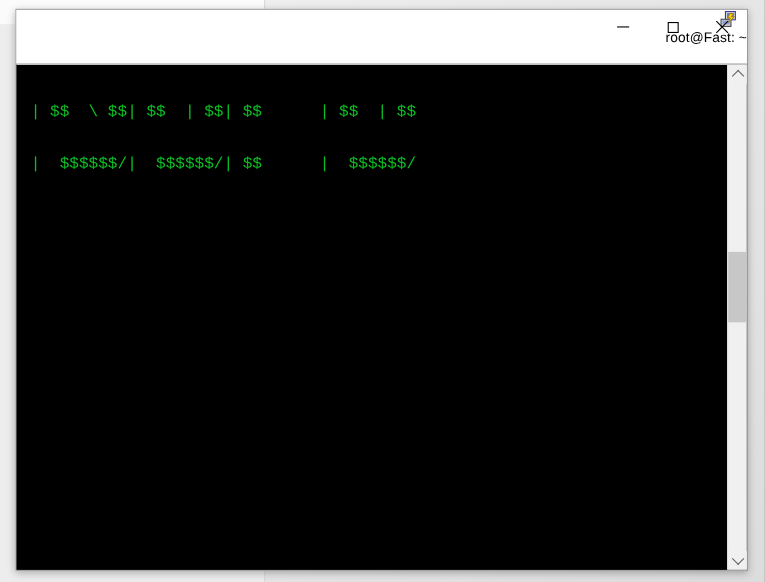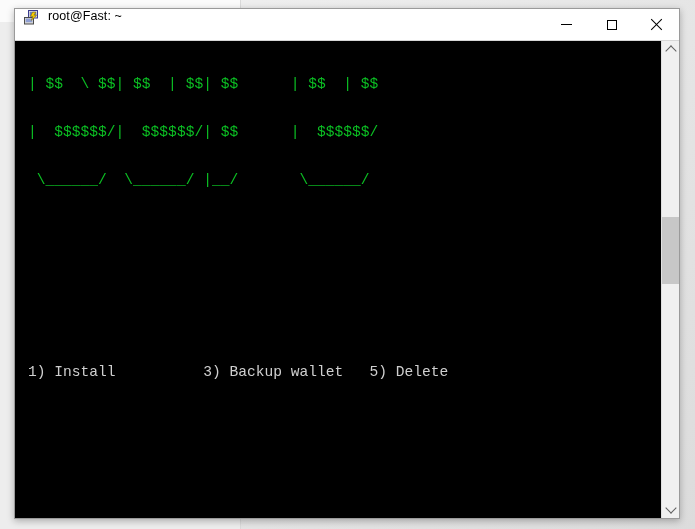--- a/index.html
+++ b/index.html
@@ -41,27 +41,28 @@
     height: 511px;
     background: #ffffff;
     border: 1px solid #9a9a9a;
     box-shadow: 0 2px 7px rgba(0,0,0,0.28);
     box-sizing: border-box;
     display: flex;
     flex-direction: column;
   }
 
   #titlebar {
-    height: 31px;
+    height: 49px;
     min-height: 31px;
     background: #ffffff;
     display: flex;
-    align-items: flex-start;
+    align-items: flex-end;
     position: relative;
     user-select: none;
+    flex-direction: column;
   }
   #title-icon {
     width: 18px;
     height: 18px;
     margin-left: 8px;
     margin-right: 7px;
     flex: 0 0 auto;
     position: relative;
   }
   #title-text {
@@ -208,25 +209,23 @@
       </div>
     </div>
   </div>
 
   <div id="term-wrap">
     <div id="term-left-pad"></div>
 
     <div id="terminal">
       <div class="line art">| $$  \ $$| $$  | $$| $$      | $$  | $$</div>
       <div class="line art">|  $$$$$$/|  $$$$$$/| $$      |  $$$$$$/</div>
-      <div class="line art"> \______/  \______/ |__/       \______/</div>
       <div class="blank"></div>
       <div class="blank"></div>
       <div class="blank"></div>
-      <div class="line plain">1) Install          3) Backup wallet   5) Delete</div>
 
       
     </div>
 
     <div id="scrollbar">
       <div class="sb-arrow">
         <span class="chev up"></span>
       </div>
       <div id="sb-track">
         <div id="sb-thumb" style="top: 36%; height: 15%;"></div>

